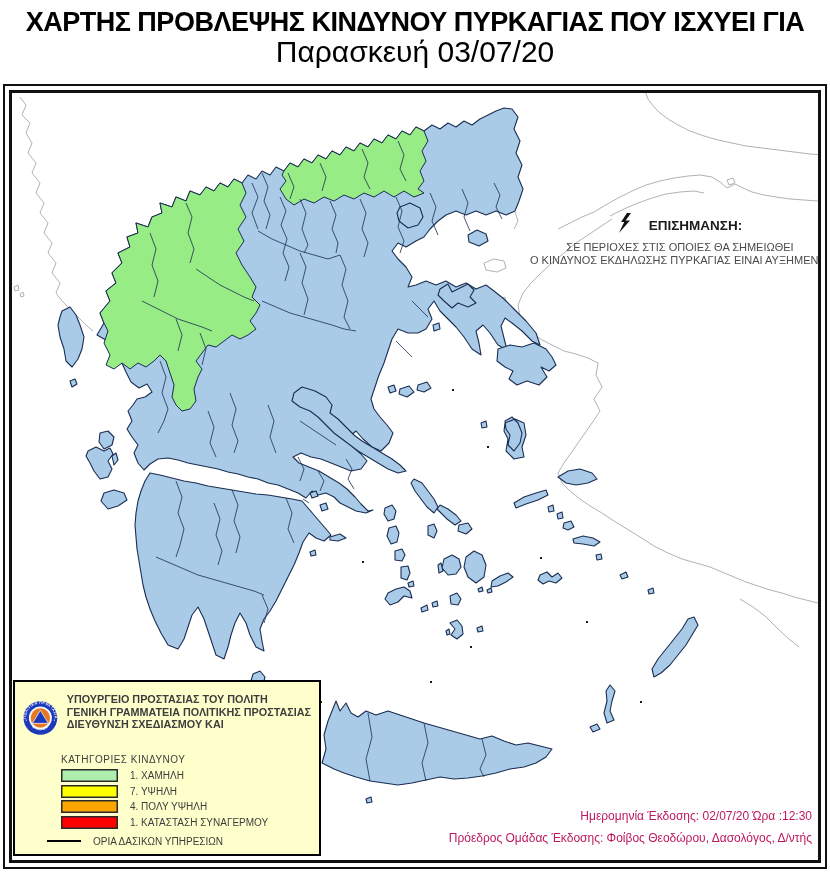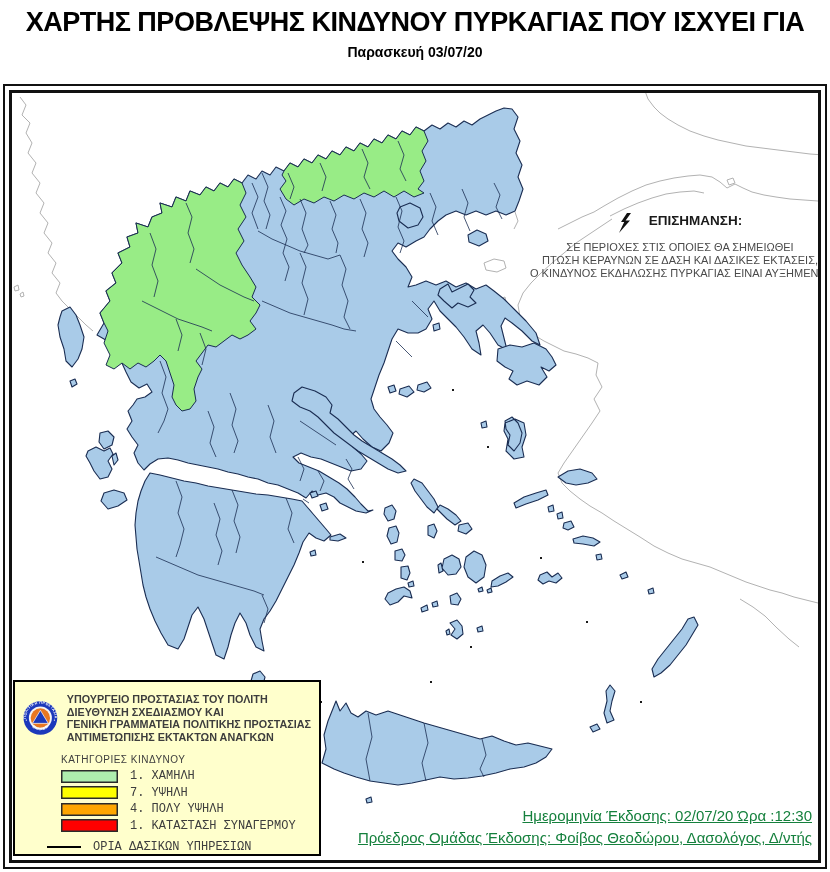--- a/index.html
+++ b/index.html
@@ -1,53 +1,53 @@
 <!DOCTYPE html>
 <html style="--low: #98EC86; --medium: #A9CBE8; --high: #FFFF00; --very_high: #FFA500; --alarm: #FF0000; --stroke: #1a2d52; --neighbor: #b2b2b2; --legend_bg: #FFFFCC;"><head>
 <meta charset="utf-8">
 <style>
   html,body{margin:0;padding:0;background:#fff;}
   #page{position:relative;width:830px;height:872px;background:#fff;overflow:hidden;
         font-family:"Liberation Sans","DejaVu Sans",sans-serif;}
   
   #title-block{position:absolute;top:6px;left:0;width:100%;text-align:center;color:#000;}
   #title-line1{font-size:27px;font-weight:bold;letter-spacing:-0.5px;line-height:32px;}
-  #title-line2{font-size:14px;font-weight:bold;line-height:28px;}
+  #title-line2{font-size:30px;font-weight:normal;line-height:28px;}
   
   #map-frame{position:absolute;left:3px;right:3px;top:84px;bottom:3px;
              border:2px solid #111;padding:4px;box-sizing:border-box;}
   #map-inner{width:100%;height:100%;border:3px solid #111;box-sizing:border-box;
              position:relative;overflow:hidden;background:#fff;}
   #map-svg{position:absolute;left:0;top:0;width:100%;height:100%;}
   .land{fill:var(--medium);stroke:var(--stroke);stroke-width:1.1;stroke-linejoin:round;}
   .land-low{fill:var(--low);stroke:var(--stroke);stroke-width:1;stroke-linejoin:round;}
   .borders{fill:none;stroke:var(--stroke);stroke-width:0.8;stroke-linejoin:round;}
   .neighbor{fill:none;stroke:var(--neighbor);stroke-width:1;stroke-linejoin:round;}
   .speck{fill:#1a1a1a;stroke:none;}
   
   #notice{position:absolute;left:518px;top:120px;width:300px;text-align:center;color:#4a4a4a;}
-  #notice-heading-row{display:flex;align-items:flex-start;justify-content:center;gap:18px;margin-bottom:8px;}
+  #notice-heading-row{display:flex;align-items:flex-end;justify-content:center;gap:18px;margin-bottom:8px;}
   #notice-heading{font-size:13.5px;font-weight:bold;color:#1a1a1a;}
   .notice-line{font-size:11px;line-height:13px;white-space:nowrap;}
   
   #legend-box{position:absolute;left:1px;top:587px;width:308px;height:176px;
               background:var(--legend_bg);border:2px solid #000;box-sizing:border-box;
               padding:7px 8px 5px 8px;}
   #legend-header{display:flex;align-items:flex-start;gap:9px;}
   #agency-lines{padding-top:4px;}
   .agency-line{font-size:10.8px;font-weight:bold;color:#3d3d3d;line-height:12.6px;white-space:nowrap;}
   #legend-title{font-size:10px;color:#3d3d3d;margin:7px 0 4px 38px;letter-spacing:0.5px;}
   .legend-row{display:flex;align-items:center;margin:2.5px 0 2.5px 38px;}
   .swatch{display:block;}
-  .legend-label{font-size:12px;color:#3d3d3d;margin-left:12px;white-space:nowrap;font-family:Liberation Mono, monospace;}
+  .legend-label{font-size:10px;color:#3d3d3d;margin-left:12px;white-space:nowrap;}
   #boundary-row{display:flex;align-items:center;margin:7px 0 0 24px;}
   #boundary-line{width:34px;height:0;border-top:2px solid #000;}
   
-  #footer{position:absolute;right:6px;top:712px;width:560px;text-align:right;color:#15803d;
-          font-size:15px;line-height:22px;text-decoration:underline;}
+  #footer{position:absolute;right:6px;top:712px;width:560px;text-align:right;color:#be185d;
+          font-size:12px;line-height:22px;}
 </style>
 </head>
 <body>
 
 <div id="page">
 
   <div id="title-block">
     <div id="title-line1">ΧΑΡΤΗΣ ΠΡΟΒΛΕΨΗΣ ΚΙΝΔΥΝΟΥ ΠΥΡΚΑΓΙΑΣ ΠΟΥ ΙΣΧΥΕΙ ΓΙΑ</div>
     <div id="title-line2">Παρασκευή 03/07/20</div>
   </div>
@@ -146,21 +146,20 @@
       </svg>
 
       <div id="notice">
         <div id="notice-heading-row">
           <svg width="13" height="20" viewBox="0 0 13 20">
             <polygon points="9,0 3,9 6.2,9 1,20 12,7.5 7.6,7.5 13,0" fill="#111"></polygon>
           </svg>
           <span id="notice-heading">ΕΠΙΣΗΜΑΝΣΗ:</span>
         </div>
         <div class="notice-line">ΣΕ ΠΕΡΙΟΧΕΣ ΣΤΙΣ ΟΠΟΙΕΣ ΘΑ ΣΗΜΕΙΩΘΕΙ</div>
-        <div class="notice-line">ΠΤΩΣΗ ΚΕΡΑΥΝΩΝ ΣΕ ΔΑΣΗ ΚΑΙ ΔΑΣΙΚΕΣ ΕΚΤΑΣΕΙΣ,</div>
         <div class="notice-line">Ο ΚΙΝΔΥΝΟΣ ΕΚΔΗΛΩΣΗΣ ΠΥΡΚΑΓΙΑΣ ΕΙΝΑΙ ΑΥΞΗΜΕΝΟΣ.</div>
       </div>
 
       <div id="legend-box">
         <div id="legend-header">
           <svg width="58" height="58" viewBox="0 0 68 68">
             <circle cx="34" cy="34" r="33" fill="#1c39bb"></circle>
             <circle cx="34" cy="34" r="22.5" fill="#f4f4f4"></circle>
             <circle cx="34" cy="34" r="19" fill="#e87722"></circle>
             <polygon points="34,19 18.5,44.5 49.5,44.5" fill="#1c39bb" stroke="#fff" stroke-width="1.4"></polygon>
@@ -172,23 +171,22 @@
               <textPath href="#arcTop" startOffset="50%" text-anchor="middle">ΠΟΛΙΤΙΚΗ ΠΡΟΣΤΑΣΙΑ</textPath>
             </text>
             <text font-size="7" font-weight="bold" fill="#fff" letter-spacing="1" font-family="Liberation Sans, sans-serif">
               <textPath href="#arcBottom" startOffset="50%" text-anchor="middle">ΕΛΛΑΔΑ</textPath>
             </text>
             <circle cx="6.5" cy="38" r="1.3" fill="#fff"></circle>
             <circle cx="61.5" cy="38" r="1.3" fill="#fff"></circle>
           </svg>
           <div id="agency-lines">
             <div class="agency-line">ΥΠΟΥΡΓΕΙΟ ΠΡΟΣΤΑΣΙΑΣ ΤΟΥ ΠΟΛΙΤΗ</div>
+            <div class="agency-line">ΓΕΝΙΚΗ ΓΡΑΜΜΑΤΕΙΑ ΠΟΛΙΤΙΚΗΣ ΠΡΟΣΤΑΣΙΑΣ</div>
             <div class="agency-line">ΔΙΕΥΘΥΝΣΗ ΣΧΕΔΙΑΣΜΟΥ ΚΑΙ</div>
-            <div class="agency-line">ΓΕΝΙΚΗ ΓΡΑΜΜΑΤΕΙΑ ΠΟΛΙΤΙΚΗΣ ΠΡΟΣΤΑΣΙΑΣ</div>
-            <div class="agency-line">ΑΝΤΙΜΕΤΩΠΙΣΗΣ ΕΚΤΑΚΤΩΝ ΑΝΑΓΚΩΝ</div>
           </div>
         </div>
         <div id="legend-title">ΚΑΤΗΓΟΡΙΕΣ ΚΙΝΔΥΝΟΥ</div>
 
         <div class="legend-row">
           <svg class="swatch" width="57" height="13">
             <rect x="0.75" y="0.75" width="55.5" height="11.5" stroke="#2a2a2a" stroke-width="1.5" fill="#AEEDAE"></rect>
           </svg>
           <span class="legend-label">1. ΧΑΜΗΛΗ</span>
         </div>

